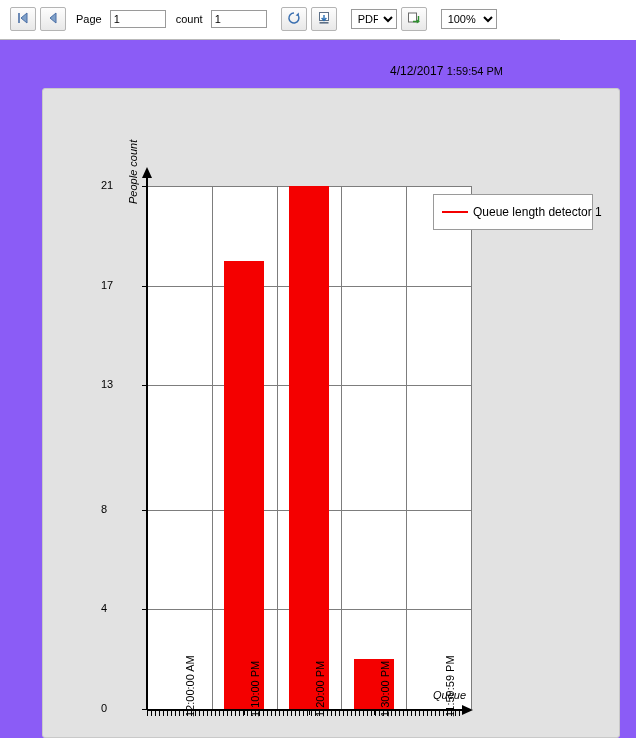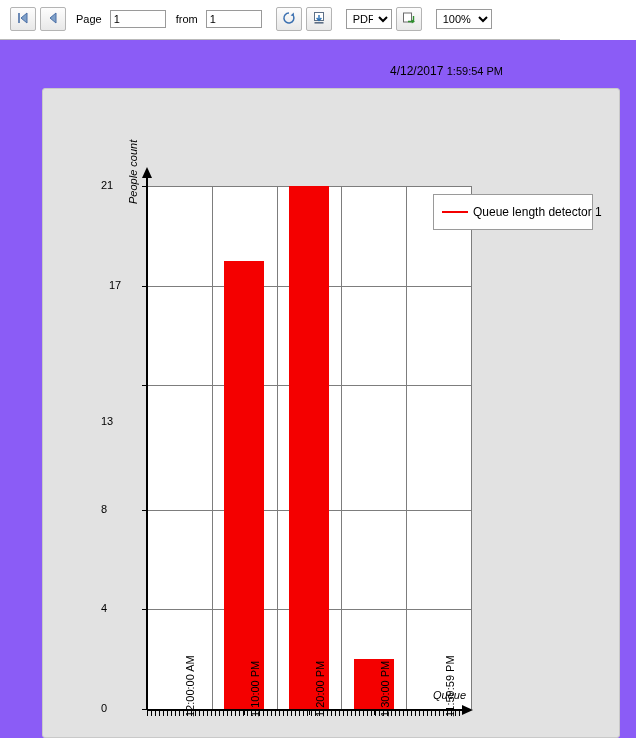--- a/index.html
+++ b/index.html
@@ -287,21 +287,21 @@
       <span>
         <svg width="14" height="14" viewBox="0 0 14 14">
           <path d="M10 2 L4 7 L10 12 Z" fill="#7fa0c9" stroke="#4a6fa5" stroke-width="1"></path>
         </svg>
       </span>
     </div>
 
     <span class="tb-label">Page</span>
     <input class="tb-input" type="text" value="1" style="">
 
-    <span class="tb-label">from</span>
+    <span class="tb-label">count</span>
     <input class="tb-input" type="text" value="1" style="">
 
     <span class="sep"></span>
 
     <div class="tb-btn">
       <span>
         <svg width="14" height="14" viewBox="0 0 14 14">
           <path d="M7 2 A5 5 0 1 0 11.5 5" stroke="#3a6fb0" stroke-width="1.5" fill="none"></path>
           <path d="M11.8 1.5 L12 5.2 L8.6 4.6 Z" fill="#3a6fb0"></path>
         </svg>
@@ -384,23 +384,23 @@
     <div id="ylabel">People count</div>
     <div id="xlabel">Queue</div>
 
     <div id="ytick-holder">
         <div class="ytick-label" style="left: 58px; top: 613px;">0</div>
         <div class="ytick-mark" style="top: 620px;"></div>
         <div class="ytick-label" style="left: 58px; top: 513.381px;">4</div>
         <div class="ytick-mark" style="top: 520px;"></div>
         <div class="ytick-label" style="left: 58px; top: 413.762px;">8</div>
         <div class="ytick-mark" style="top: 421px;"></div>
-        <div class="ytick-label" style="left: 58px; top: 289.238px; margin-top: 37px;">13</div>
+        <div class="ytick-label" style="left: 58px; top: 289.238px;">13</div>
         <div class="ytick-mark" style="top: 296px;"></div>
-        <div class="ytick-label" style="left: 66px; top: 189.619px;">17</div>
+        <div class="ytick-label" style="left: 58px; top: 189.619px;">17</div>
         <div class="ytick-mark" style="top: 197px;"></div>
         <div class="ytick-label" style="left: 58px; top: 90px;">21</div>
         <div class="ytick-mark" style="top: 97px;"></div>
       </div>
     <div id="xtick-holder">
         <div class="xtick-label" style="left: 141.4px;">12:00:00 AM</div>
         <div class="xtick-mark" style="left: 136px;"></div>
         <div class="xtick-label" style="left: 206.2px;">1:10:00 PM</div>
         <div class="xtick-mark" style="left: 201px;"></div>
         <div class="xtick-label" style="left: 271px;">1:20:00 PM</div>

